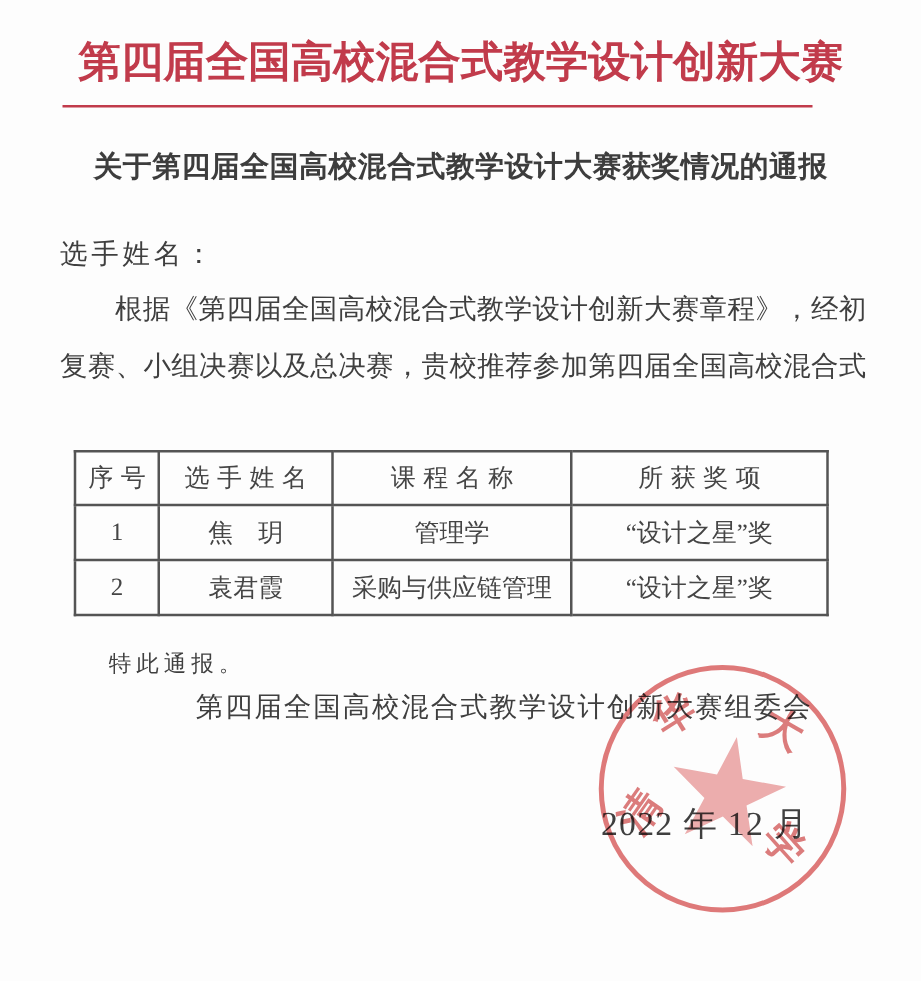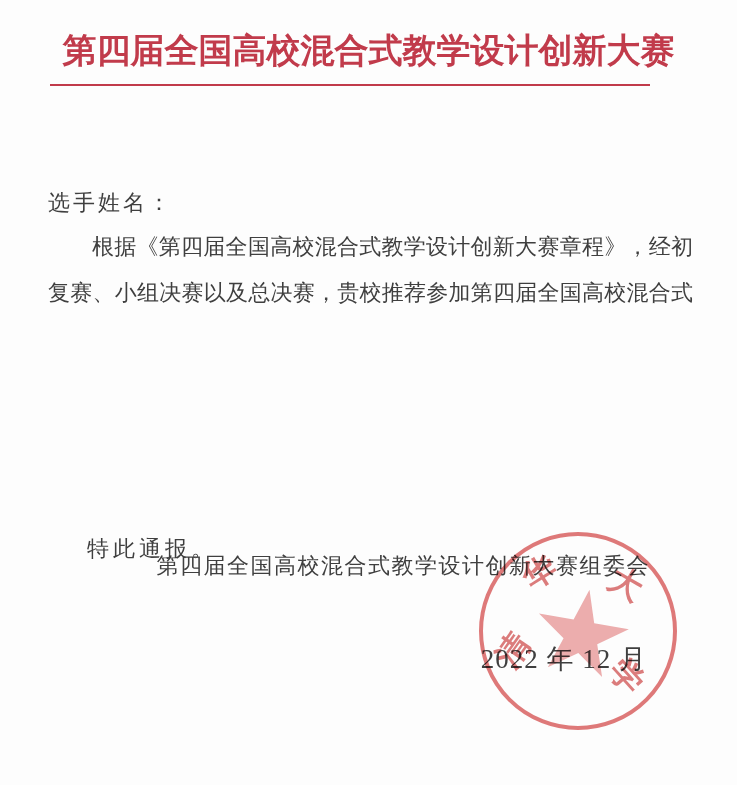--- a/index.html
+++ b/index.html
@@ -58,22 +58,22 @@
     text-align:center;vertical-align:middle;
     font-weight:normal;
     padding:0;
   }
   .award-table th{letter-spacing:6px;padding-left:6px;}
   .c0{width:59px;} .c1{width:131px;} .c2{width:183px;} .c3{width:197px;}
   .r-head{height:43px;} .r-body{height:44px;}
 
   
   .closing{
-    position:absolute;top:534px;left:87px;
-    font-size:22px;letter-spacing:4px;
+    position:absolute;top:519px;left:87px;
+    font-size:18px;letter-spacing:4px;
   }
   .sig-committee{
     position:absolute;top:551px;right:87px;
     font-size:22px;letter-spacing:1.5px;
   }
   .sig-issuer{
     position:absolute;top:597px;right:100px;
     font-size:21px;letter-spacing:2px;
   }
   .sig-date{
@@ -110,28 +110,51 @@
   .sc-3{left:127px;top:124px;transform:rotate(48deg);}
 </style>
 </head>
 <body>
 
 <div class="page">
 
   <div class="banner-title">第四届全国高校混合式教学设计创新大赛</div>
   <div class="banner-rule"></div>
 
+  <div class="doc-title">关于第四届全国高校混合式教学设计大赛获奖情况的通报</div>
 
   <div class="salutation">选手姓名：</div>
 
   <div class="para">
     <div class="line justify indent">根据《第四届全国高校混合式教学设计创新大赛章程》，经初赛、</div>
     <div class="line justify">复赛、小组决赛以及总决赛，贵校推荐参加第四届全国高校混合式教</div>
   </div>
 
+  <table class="award-table">
+    <tbody>
+        <tr class="r-head">
+      <th class="c0">序号</th>
+      <th class="c1">选手姓名</th>
+      <th class="c2">课程名称</th>
+      <th class="c3">所获奖项</th>
+    </tr>
+    <tr class="r-body">
+      <td class="c0">1</td>
+      <td class="c1">焦　玥</td>
+      <td class="c2">管理学</td>
+      <td class="c3">“设计之星”奖</td>
+    </tr>
+    <tr class="r-body">
+      <td class="c0">2</td>
+      <td class="c1">袁君霞</td>
+      <td class="c2">采购与供应链管理</td>
+      <td class="c3">“设计之星”奖</td>
+    </tr>
+  </tbody>
+    </table>
 
   <div class="closing">特此通报。</div>
 
   <div class="sig-committee">第四届全国高校混合式教学设计创新大赛组委会</div>
   <div class="sig-date">2022 年 12 月</div>
 
   <div class="seal">
     <div class="seal-star"></div>
     <span class="seal-char sc-0">华</span>
     <span class="seal-char sc-1">大</span>

